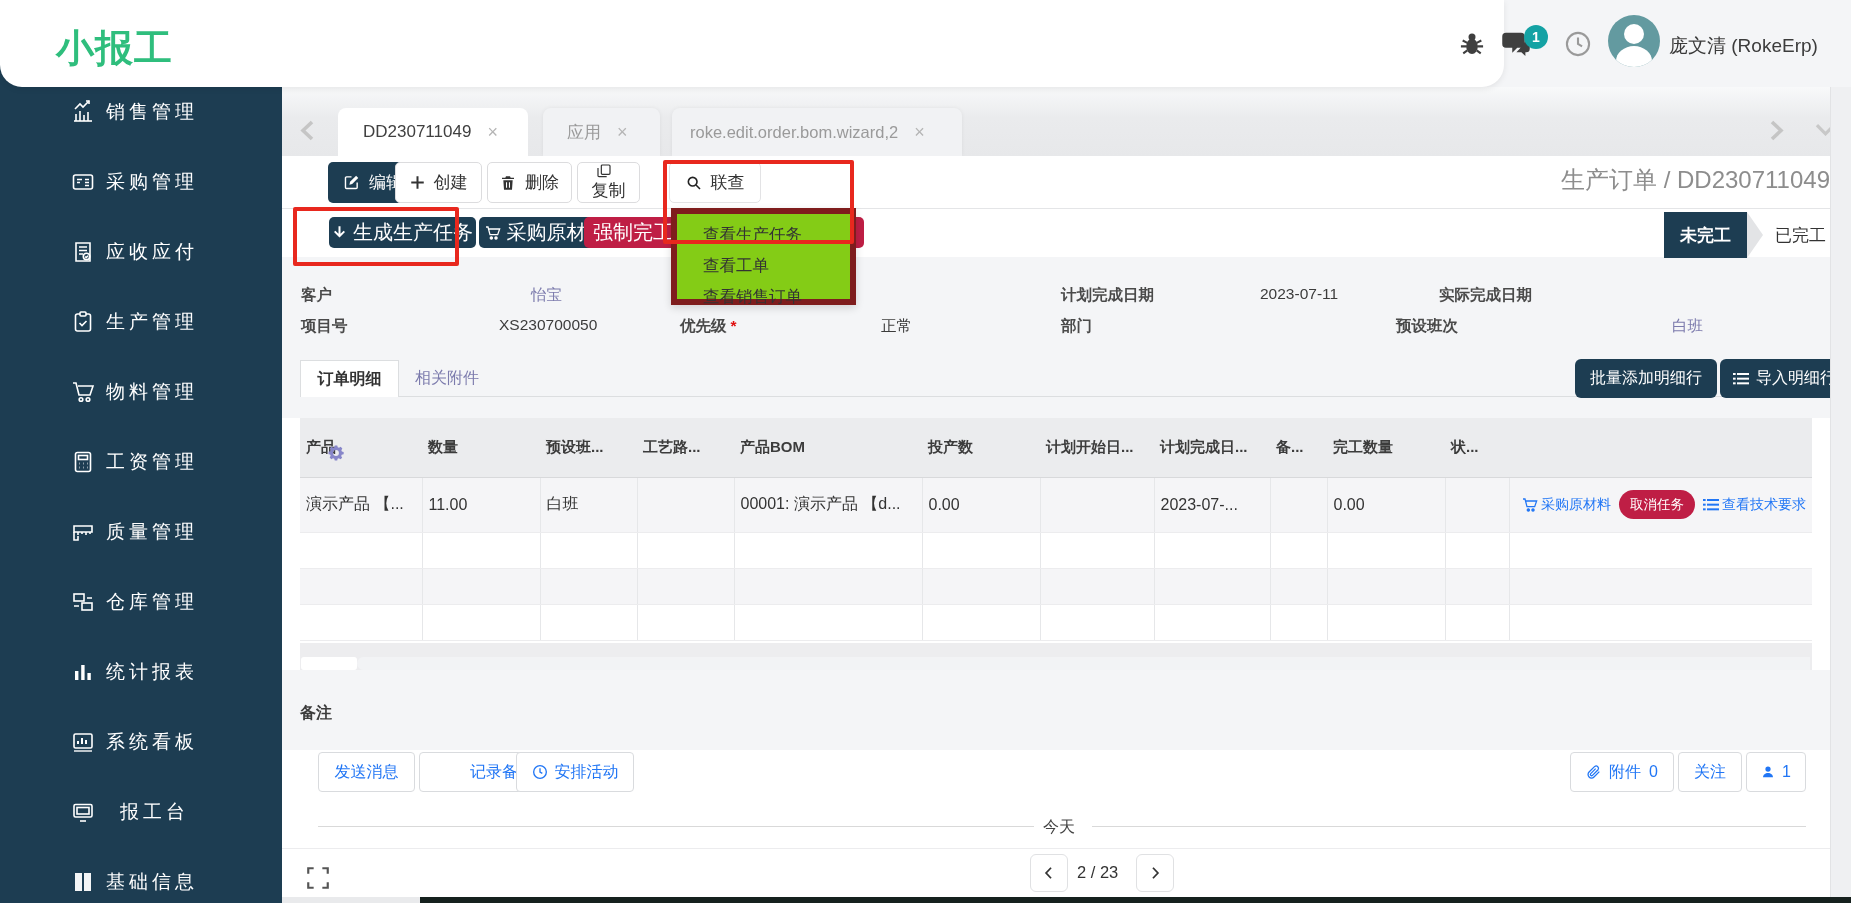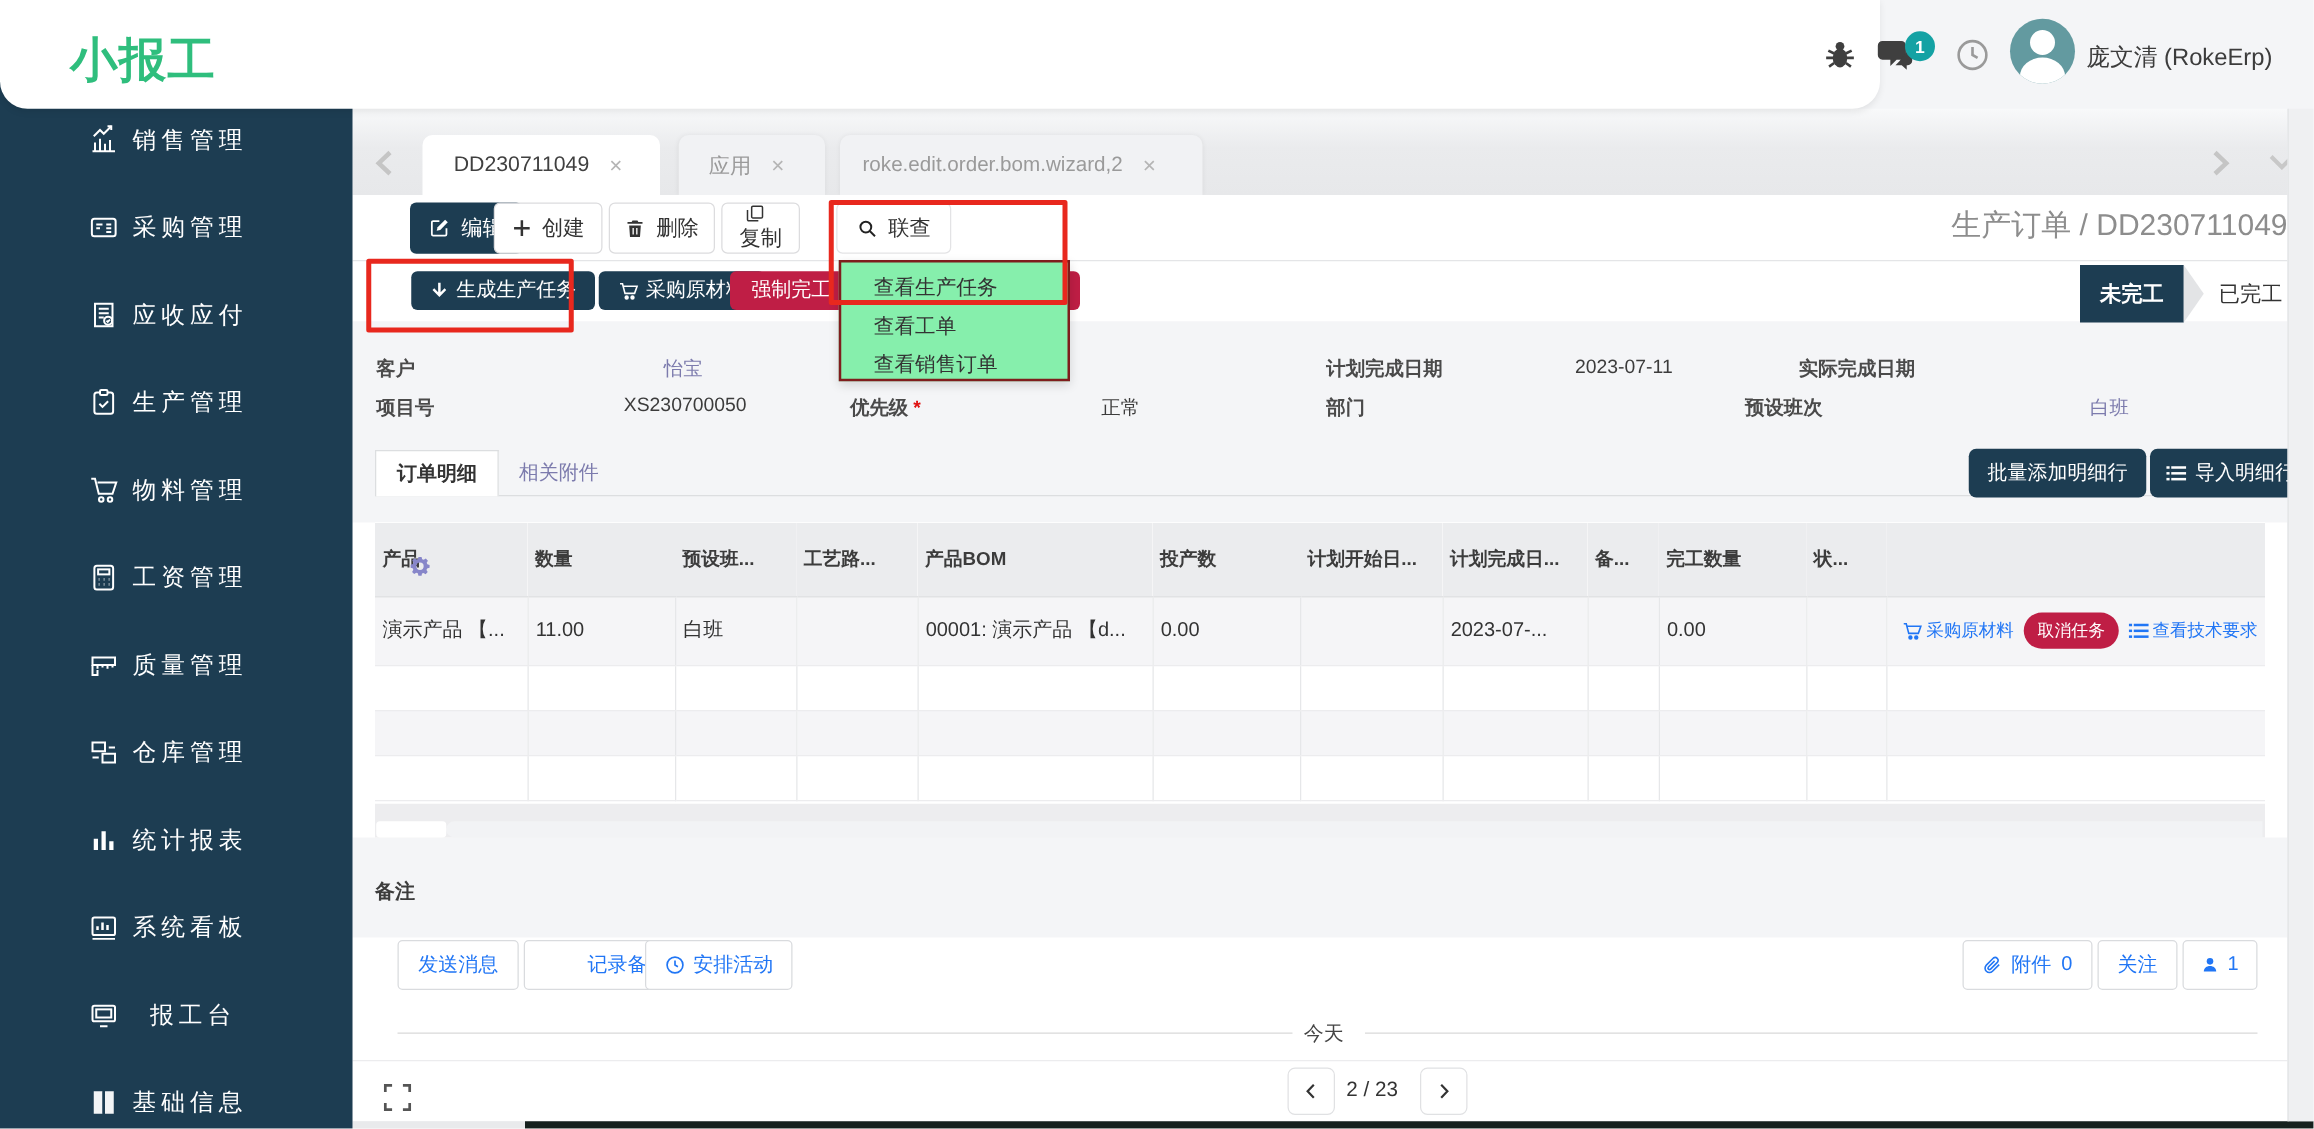--- a/index.html
+++ b/index.html
@@ -46,21 +46,21 @@
   .btn { display:inline-flex; align-items:center; justify-content:center; border-radius:5px; cursor:pointer; white-space:nowrap; }
   .btn-dark { background:#1d3d52; color:#fff;margin-left:28px; }
   .btn-light { background:#fff; color:#333; border:1px solid #dcdcde; }
   .btn-red { background:#bf1e45; color:#fff; }
   .tb-btn { position:absolute; top:6px; height:41px; font-size:17px; }
   .tb-btn .ico { margin-right:9px; }
   #page-title { position:absolute; right:0px; top:8px; font-size:24px; color:#8d8d8d; white-space:nowrap; }
 
   
   #statusbar { position:absolute; left:0; top:121px; width:1548px; height:49px; background:#fff; border-top:1px solid #e4e5e7; }
-  .sb-btn { position:absolute; top:8px; height:31px; font-size:16px; }
+  .sb-btn { position:absolute; top:8px; height:31px; font-size:20px; }
   .sb-btn .ico { margin-right:6px; }
   #status-widget { position:absolute; right:4px; top:3px; height:46px; display:flex; align-items:stretch; }
   #status-active { background:#1d3d52; color:#fff; font-size:17px; font-weight:700; display:flex; align-items:center; padding:0 16px; }
   #status-arrow { width:0; height:0; border-top:23px solid transparent; border-bottom:23px solid transparent; border-left:16px solid #e3e4e6; }
   #status-done { color:#333; font-size:17px; font-weight:400; display:flex; align-items:center; padding:0 0 0 12px; }
 
   
   .fld-label { position:absolute; font-size:15.5px; font-weight:700; color:#4a4a4a; white-space:nowrap; }
   .fld-value { position:absolute; font-size:15.5px; color:#3c3c3c; white-space:nowrap; }
   .fld-link { color:#7c7bad;margin-left:32px; }
@@ -102,21 +102,21 @@
   #pagerband { position:absolute; left:0; top:761px; width:1548px; height:49px; background:#fff; border-top:1px solid #ececee; }
   #fullscreen-ico { position:absolute; left:23px; top:16px; width:26px; height:26px; color:#555; }
   .pager-btn { position:absolute; top:5px; width:38px; height:38px; background:#fff; border:1px solid #e0e1e3; border-radius:6px; display:flex; align-items:center; justify-content:center; color:#333; cursor:pointer; }
   #pager-value { position:absolute; left:795px; top:14px; font-size:16.5px; color:#333; }
 
   
   #strip-light { position:absolute; left:0; top:810px; width:138px; height:6px; background:#e9eaec; }
   #strip-dark { position:absolute; left:138px; top:810px; width:1431px; height:6px; background:#16211e; }
 
   
-  #linkview-menu { position:absolute; left:671px; top:208px; width:185px; height:97px; background:#86efac; border:2px solid #7f1d1d; box-shadow:0 3px 8px rgba(0,0,0,0.14); z-index:50; padding-top:5px; }
+  #linkview-menu { position:absolute; left:671px; top:208px; width:185px; height:97px; background:#84cc16; border:6px solid #7f1d1d; box-shadow:0 3px 8px rgba(0,0,0,0.14); z-index:50; padding-top:5px; }
   .menu-item { height:31px; line-height:31px; padding-left:26px; font-size:16.5px; color:#333; cursor:pointer; }
 
   
   .anno { position:absolute; border:4px solid #e8281e; z-index:60; pointer-events:none; border-radius:2px; }
   #anno1 { left:293px; top:207px; width:166px; height:59px; }
   #anno2 { left:663px; top:160px; width:191px; height:84px; }
 </style>
 </head>
 <body>
 

